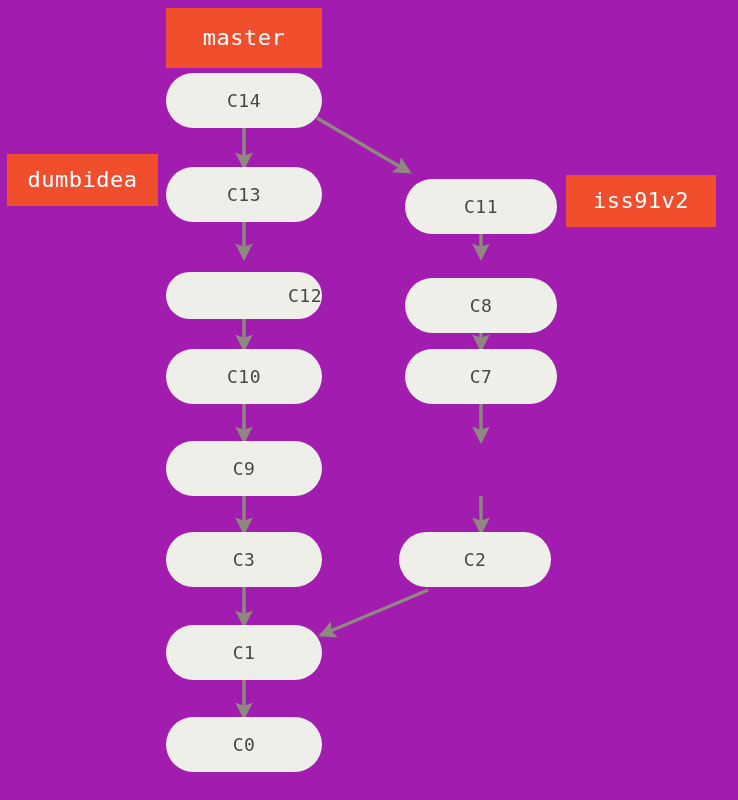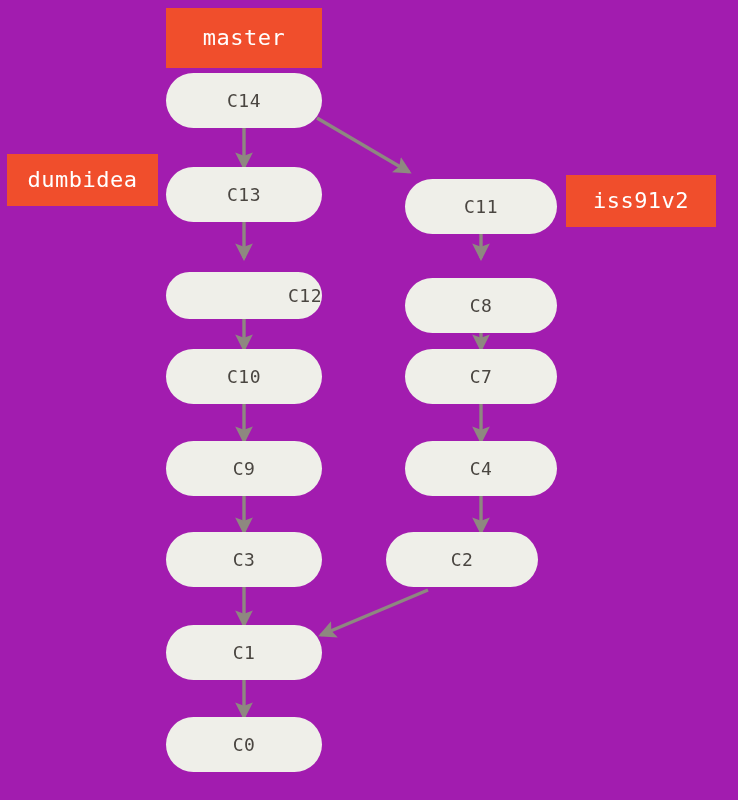--- a/index.html
+++ b/index.html
@@ -125,20 +125,17 @@
   </div>
   <div class="commit-node" style="left: 405px; top: 167px; width: 152px; height: 55px; margin-top: 12px;">
     <span class="commit-label">C11</span>
   </div>
   <div class="commit-node" style="left: 405px; top: 258px; width: 152px; height: 55px; margin-top: 20px;">
     <span class="commit-label">C8</span>
   </div>
   <div class="commit-node" style="left: 405px; top: 349px; width: 152px; height: 55px;">
     <span class="commit-label">C7</span>
   </div>
-  <div class="commit-node" style="left: 405px; top: 441px; width: 152px; height: 55px;">
-    <span class="commit-label">C4</span>
-  </div>
-  <div class="commit-node" style="left: 386px; top: 532px; width: 152px; height: 55px; justify-content: center;">
+  <div class="commit-node" style="left: 399px; top: 532px; width: 152px; height: 55px; justify-content: center;">
     <span class="commit-label">C2</span>
   </div>
 
 </div>
 
 </body></html>

